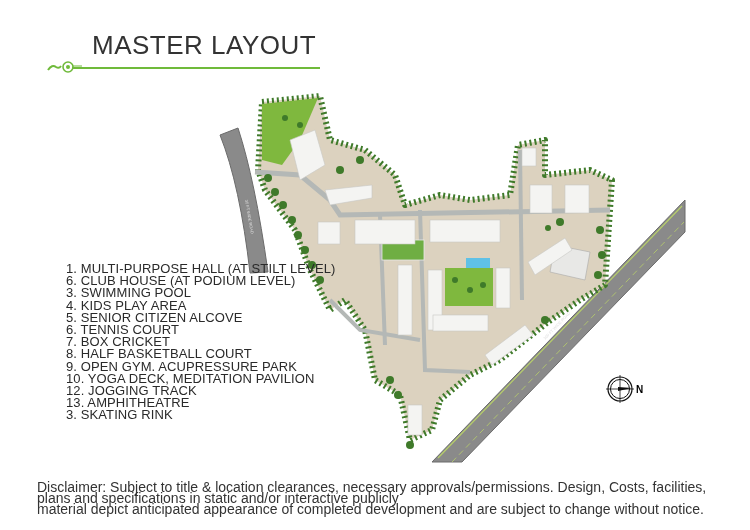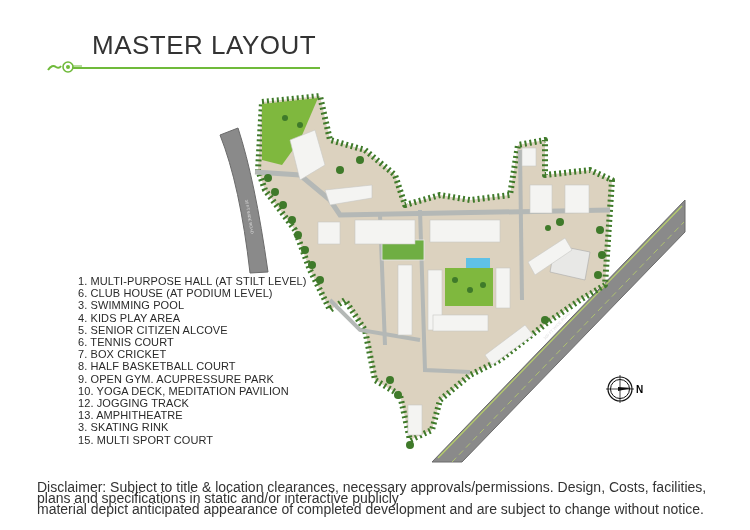--- a/index.html
+++ b/index.html
@@ -9,22 +9,22 @@
   }
   .title {
     position: absolute; left: 92px; top: 30px; font-size: 26px; letter-spacing: 0.5px;
     color: #333; font-family: Liberation Sans, sans-serif; font-weight: normal;
   }
   .title-rule {
     position: absolute; left: 72px; top: 67px; width: 248px; height: 2px; background: #6fba3a;
   }
   .logo { position: absolute; left: 46px; top: 58px; width: 36px; height: 18px; }
   .legend {
-    position: absolute; left: 62px; top: 259px; margin: 16px; padding: 0; list-style: none;
-    font-family: "Liberation Sans", sans-serif; font-size: 11px; line-height: 12.2px;
+    position: absolute; left: 62px; top: 259px; margin: 4px; padding: 0; list-style: none;
+    font-family: "Liberation Sans", sans-serif; font-size: 13px; line-height: 12.2px;
     color: #2a2a2a; letter-spacing: 0.1px;
   }
   .legend li { white-space: nowrap; }
   .map { position: absolute; left: 0; top: 0; width: 750px; height: 470px; }
   .disclaimer {
     position: absolute; left: 37px; top: 482px; width: 690px;
     font-size: 14px; line-height: 11px; color: #333;
     font-family: "Liberation Sans", sans-serif;
   }
   .compass-label { font-family: "Liberation Sans", sans-serif; font-size: 10px; font-weight: bold; }
@@ -137,19 +137,18 @@
   <li>4. KIDS PLAY AREA</li>
   <li>5. SENIOR CITIZEN ALCOVE</li>
   <li>6. TENNIS COURT</li>
   <li>7. BOX CRICKET</li>
   <li>8. HALF BASKETBALL COURT</li>
   <li>9. OPEN GYM. ACUPRESSURE PARK</li>
   <li>10. YOGA DECK, MEDITATION PAVILION</li>
   <li>12. JOGGING TRACK</li>
   <li>13. AMPHITHEATRE</li>
   <li>3. SKATING RINK</li>
-  <li>15. MULTI SPORT COURT</li>
 </ul>
 
 <div class="disclaimer">
   <div>Disclaimer: Subject to title &amp; location clearances, necessary approvals/permissions. Design, Costs, facilities, plans and specifications in static and/or interactive publicly</div>
   <div>material depict anticipated appearance of completed development and are subject to change without notice.</div>
 </div>
 
 </body></html>

